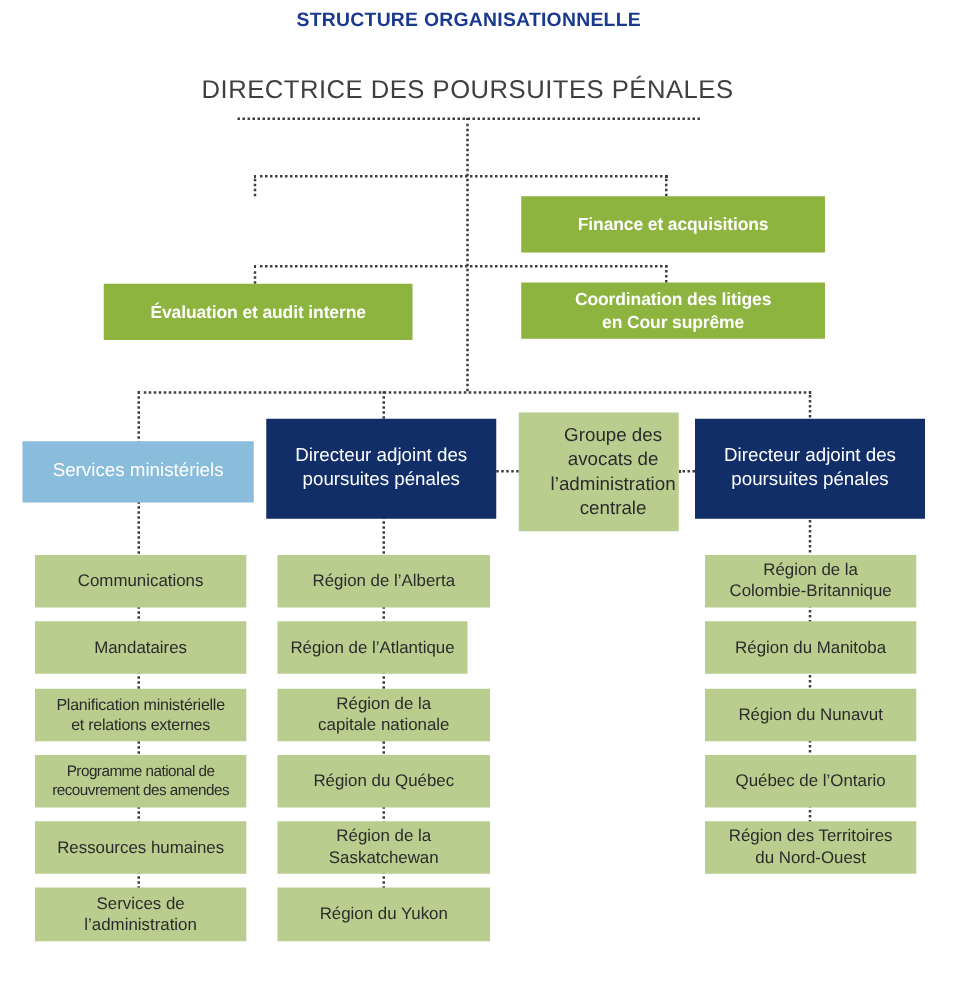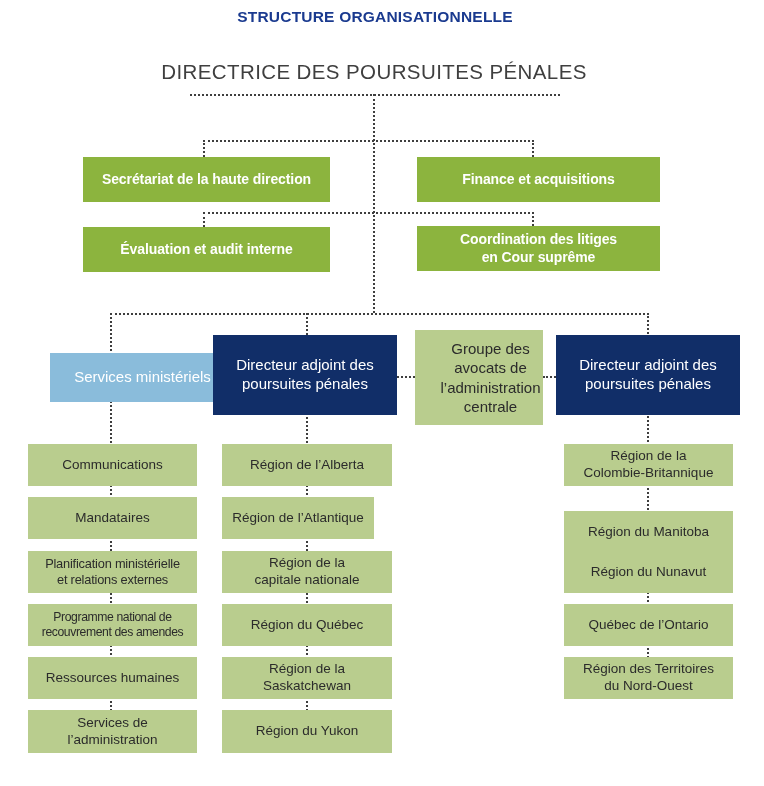--- a/index.html
+++ b/index.html
@@ -24,21 +24,21 @@
   }
   .hl{position:absolute;border-top:2px dotted var(--line);height:0;z-index:1;}
   .vl{position:absolute;border-left:2px dotted var(--line);width:0;z-index:1;}
   .box{
     position:absolute;box-sizing:border-box;display:flex;align-items:center;
     justify-content:center;text-align:center;white-space:pre-line;z-index:2;
     line-height:1.25;padding:2px;
   }
   .staff{background:var(--green);color:#fff;font-weight:bold;font-size:14px;letter-spacing:-.1px;}
   .navy{background:var(--navy);color:#fff;font-weight:normal;font-size:15px;}
-  .lblue{background:var(--light_blue);color:#fff;font-size:15px;margin-left:32px;}
+  .lblue{background:var(--light_blue);color:#fff;font-size:15px;}
   .grp{background:var(--light_green);color:var(--dark_text);font-size:15px;line-height:1.3;padding-left:25px;}
   .leaf{background:var(--light_green);color:var(--dark_text);font-size:13.5px;}
   .sm{font-size:12.8px;letter-spacing:-.2px;}
   .xs{font-size:12.2px;letter-spacing:-.4px;}
 </style>
 </head>
 <body>
 
 <div id="chart">
 
@@ -53,21 +53,20 @@
   <div class="hl" style="left:203px;top:212px;width:331px"></div>
   <div class="vl" style="left:203px;top:212px;height:15px"></div>
   <div class="vl" style="left:532px;top:212px;height:14px"></div>
   <div class="hl" style="left:110px;top:313px;width:539px"></div>
   <div class="vl" style="left:110px;top:313px;height:398px"></div>
   <div class="vl" style="left:306px;top:313px;height:398px"></div>
   <div class="vl" style="left:647px;top:313px;height:345px"></div>
   <div class="hl" style="left:397px;top:376px;width:18px"></div>
   <div class="hl" style="left:543px;top:376px;width:13px"></div>
 
-  <div class="box staff" style="left:83px;top:157px;width:247px;height:45px">Secrétariat de la haute direction</div>
   <div class="box staff" style="left:417px;top:157px;width:243px;height:45px">Finance et acquisitions</div>
   <div class="box staff" style="left:83px;top:227px;width:247px;height:45px">Évaluation et audit interne</div>
   <div class="box staff" style="left:417px;top:226px;width:243px;height:45px">Coordination des litiges
 en Cour suprême</div>
 
   <div class="box lblue" style="left:18px;top:353px;width:185px;height:49px">Services ministériels</div>
   <div class="box navy" style="left:213px;top:335px;width:184px;height:80px">Directeur adjoint des
 poursuites pénales</div>
   <div class="box grp" style="left:415px;top:330px;width:128px;height:95px">Groupe des
 avocats de
@@ -90,19 +89,19 @@
   <div class="box leaf" style="left:222px;top:497px;width:152px;height:42px">Région de l’Atlantique</div>
   <div class="box leaf" style="left:222px;top:551px;width:170px;height:42px">Région de la
 capitale nationale</div>
   <div class="box leaf" style="left:222px;top:604px;width:170px;height:42px">Région du Québec</div>
   <div class="box leaf" style="left:222px;top:657px;width:170px;height:42px">Région de la
 Saskatchewan</div>
   <div class="box leaf" style="left:222px;top:710px;width:170px;height:43px">Région du Yukon</div>
 
   <div class="box leaf" style="left:564px;top:444px;width:169px;height:42px">Région de la
 Colombie-Britannique</div>
-  <div class="box leaf" style="left:564px;top:511px;width:169px;height:42px">Région du Manitoba</div>
+  <div class="box leaf" style="left:564px;top:497px;width:169px;height:42px">Région du Manitoba</div>
   <div class="box leaf" style="left:564px;top:551px;width:169px;height:42px">Région du Nunavut</div>
   <div class="box leaf" style="left:564px;top:604px;width:169px;height:42px">Québec de l’Ontario</div>
   <div class="box leaf" style="left:564px;top:657px;width:169px;height:42px">Région des Territoires
 du Nord-Ouest</div>
 
 </div>
 
 </body></html>

